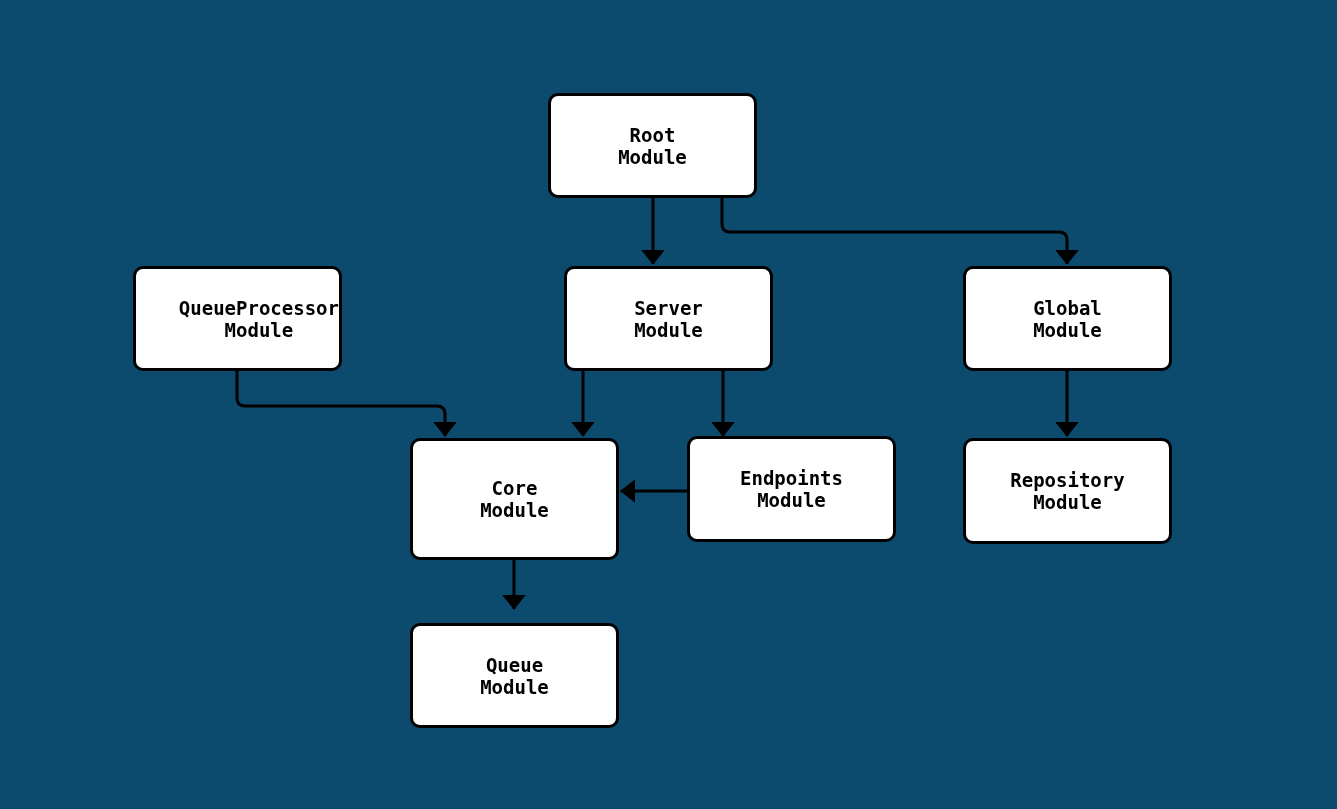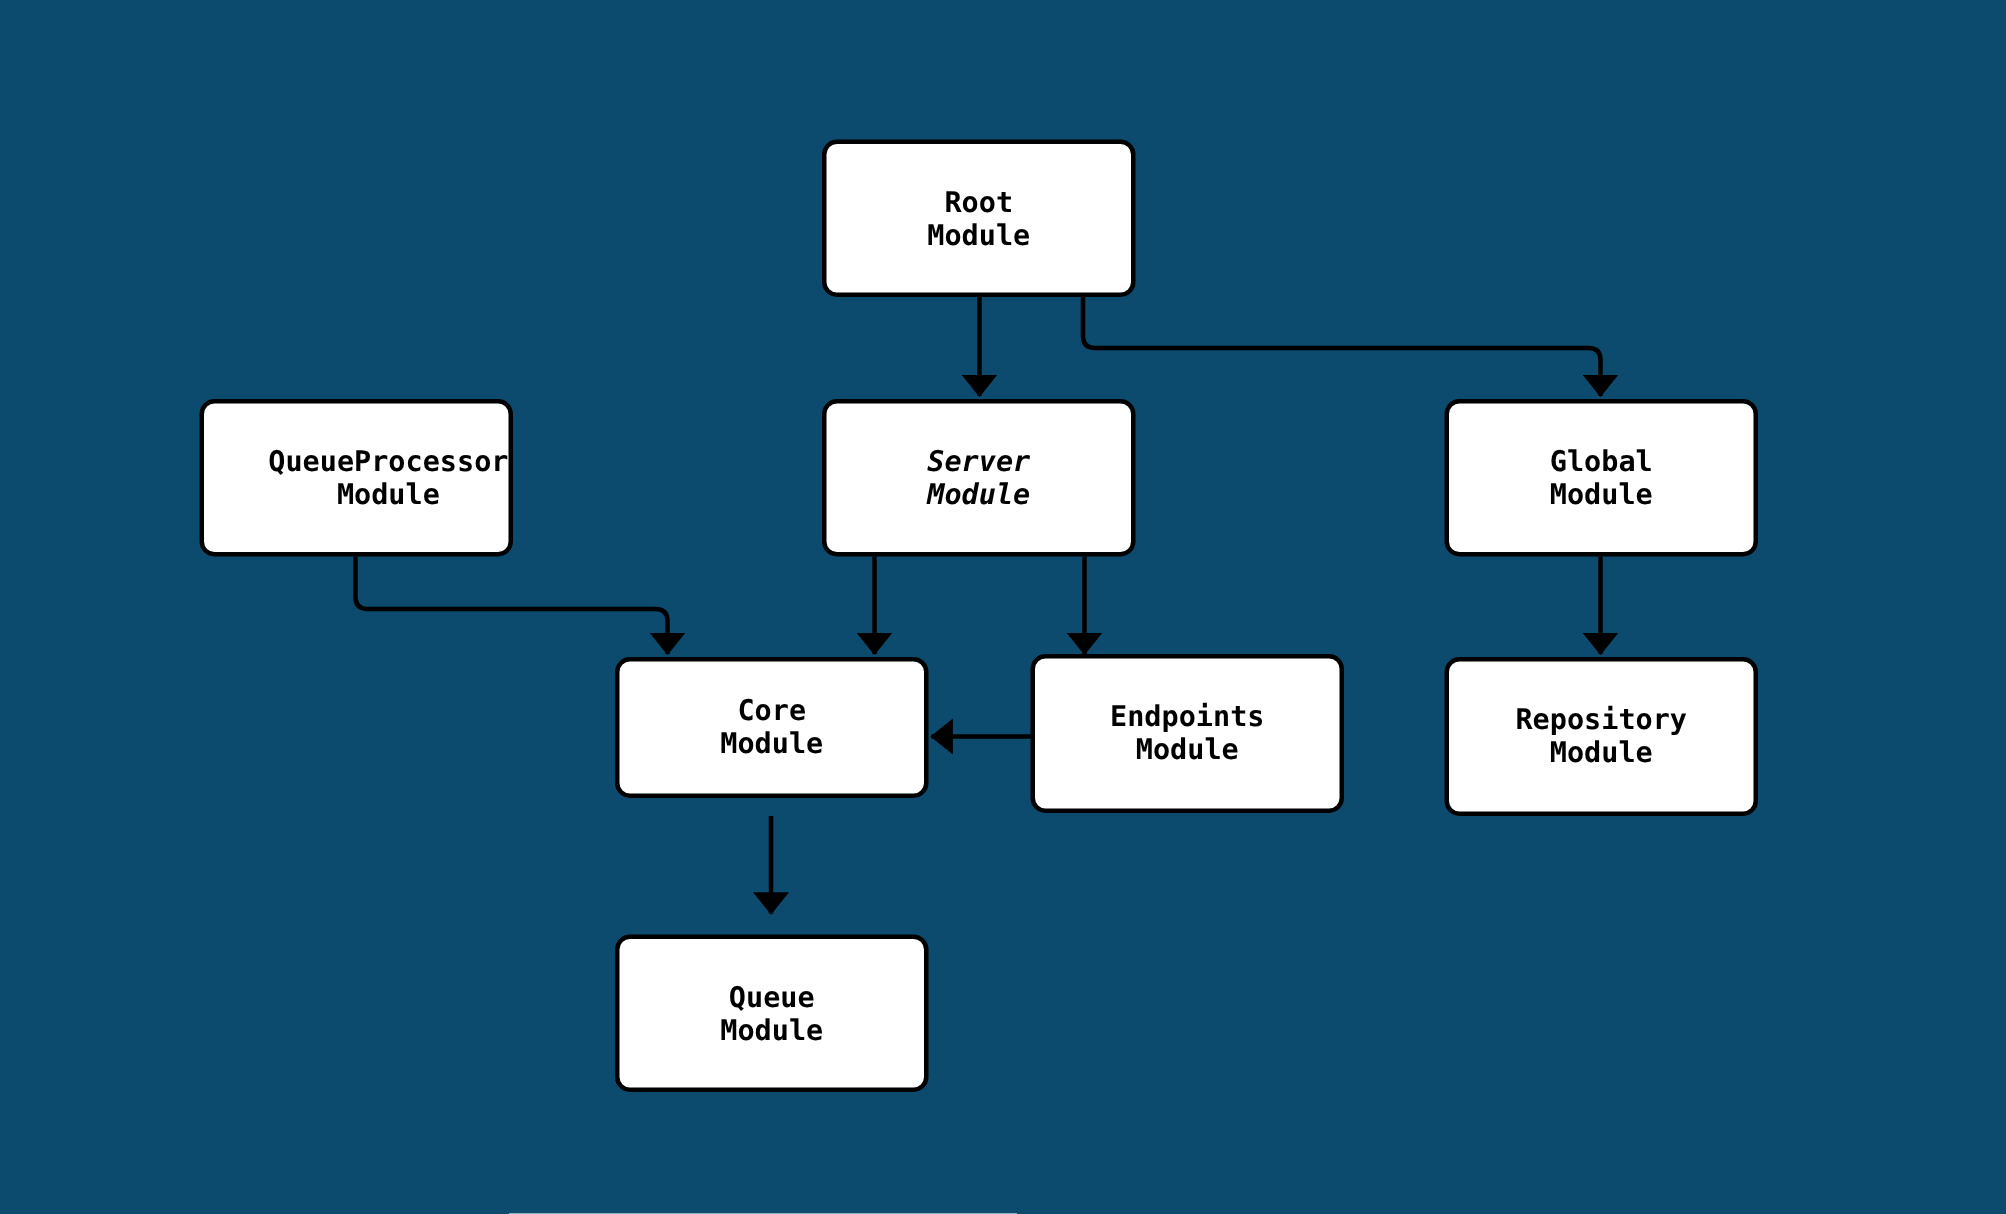--- a/index.html
+++ b/index.html
@@ -45,23 +45,23 @@
     font-size: 19px;
     line-height: 22px;
     font-weight: bold;
     color: #000000;
     text-align: center;
     white-space: pre-line;
   }
   
   .n-root          { left: 548px; top: 93px;  }
   .n-queueproc     { left: 133px; top: 266px; justify-content: flex-end; }
-  .n-server        { left: 548px; top: 266px; font-style: italic; }
+  .n-server        { left: 564px; top: 266px; }
   .n-global        { left: 963px; top: 266px; }
-  .n-core          { left: 410px; top: 438px; height: 94px; }
+  .n-core          { left: 410px; top: 438px; height: 122px; }
   .n-endpoints     { left: 687px; top: 436px; height: 106px; }
   .n-repository    { left: 963px; top: 438px; height: 106px; }
   .n-queue         { left: 410px; top: 623px; }
 </style>
 </head>
 <body>
 
 <div class="canvas">
 
   <svg class="edges-svg" viewBox="0 0 1337 809" xmlns="http://www.w3.org/2000/svg">

